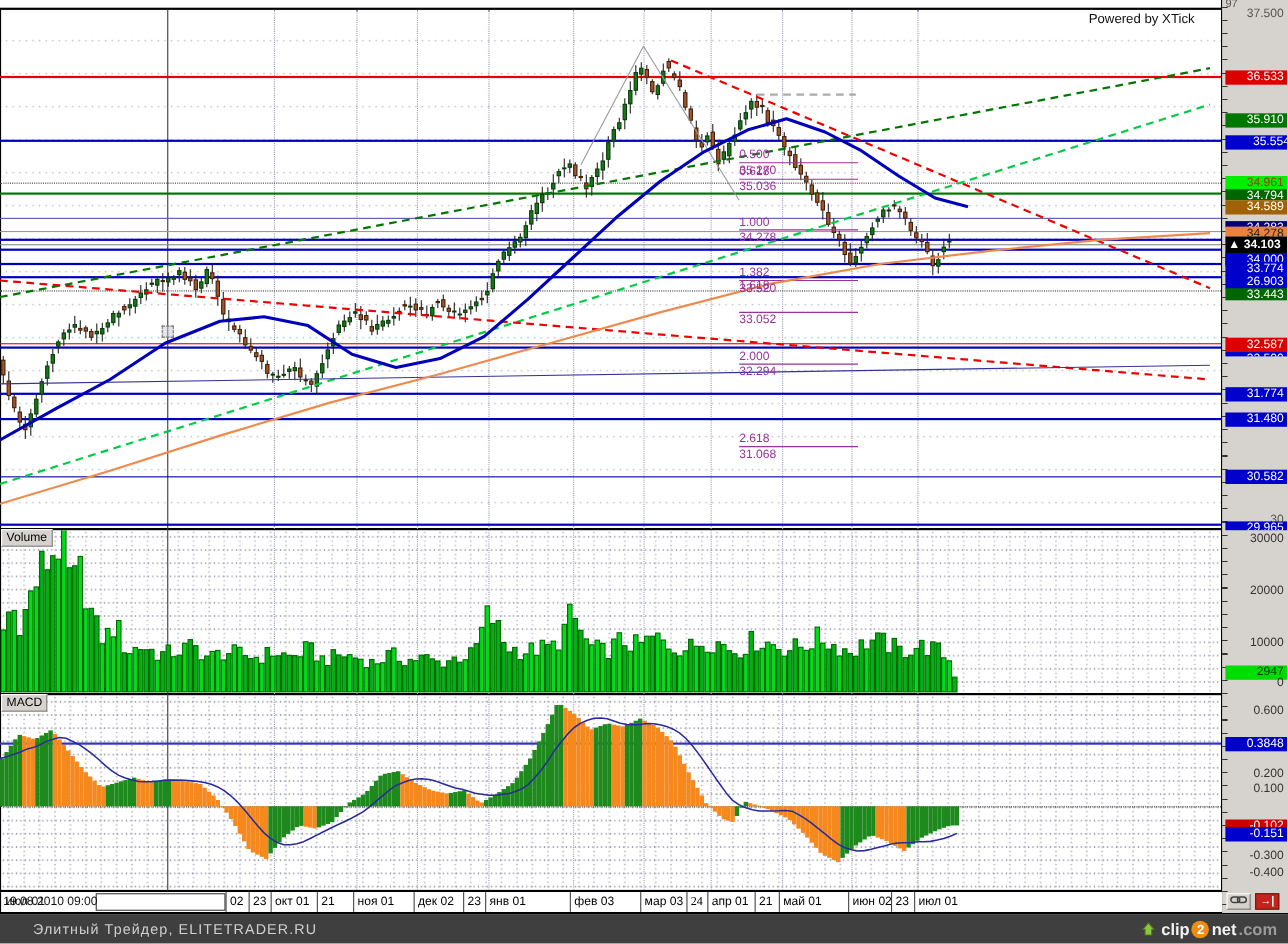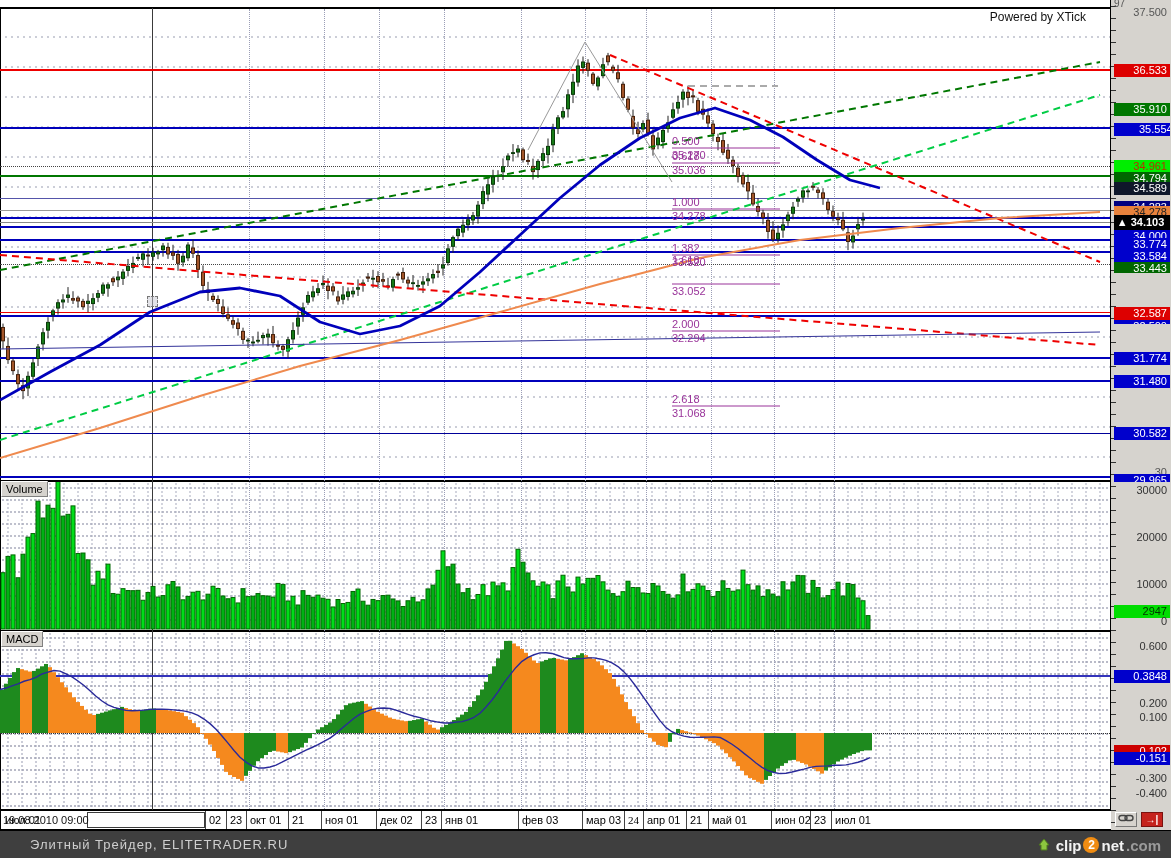--- a/index.html
+++ b/index.html
@@ -63,27 +63,27 @@
   <div class="sep" style="top:829px;"></div>
 
   <div class="scale">
     <div class="scale-ticks"></div>
   <div class="badge" style="top: 6px; height: 13px; color: rgb(85, 85, 85);">37.500</div>
       <div class="badge" style="top: 64px; height: 13px; background: rgb(221, 0, 0); color: rgb(255, 255, 255);">36.533</div>
       <div class="badge" style="top: 103px; height: 13px; background: rgb(0, 119, 0); color: rgb(255, 255, 255);">35.910</div>
       <div class="badge" style="top: 123px; height: 13px; background: rgb(0, 0, 204); color: rgb(255, 255, 255); padding-left: 25px;">35.554</div>
       <div class="badge" style="top: 160px; height: 13px; background: rgb(0, 238, 0); color: rgb(180, 49, 0);">34.961</div>
       <div class="badge" style="top: 172px; height: 10px; background: rgb(0, 102, 0); color: rgb(255, 255, 255);">34.794</div>
-      <div class="badge" style="top: 182px; height: 13px; background: #0f172a; color: rgb(255, 255, 255);">34.589</div>
+      <div class="badge" style="top: 182px; height: 13px; background: #a16207; color: rgb(255, 255, 255);">34.589</div>
       <div class="badge" style="top: 201px; height: 6px; background: rgb(0, 0, 128); color: rgb(255, 255, 255);">34.283</div>
       <div class="badge" style="top: 206px; height: 9px; background: rgb(232, 130, 60); color: rgb(34, 34, 34);">34.278</div>
       <div class="badge" style="top: 215px; height: 27px; background: rgb(0, 0, 0); color: rgb(255, 255, 255); font-weight: bold; text-align: center; line-height: 15px;">▲ 34.103</div>
       <div class="badge" style="top: 230px; height: 9px; background: rgb(0, 0, 204); color: rgb(255, 255, 255);">34.000</div>
       <div class="badge" style="top: 238px; height: 13px; background: rgb(0, 0, 204); color: rgb(255, 255, 255);">33.774</div>
-      <div class="badge" style="top: 250px; height: 13px; background: rgb(0, 0, 204); color: rgb(255, 255, 255);">33.584</div>
+      <div class="badge" style="top: 250px; height: 13px; background: rgb(0, 0, 204); color: rgb(255, 255, 255);">26.903</div>
       <div class="badge" style="top: 262px; height: 11px; background: rgb(0, 102, 0); color: rgb(255, 255, 255);">33.443</div>
       <div class="badge" style="top: 307px; height: 13px; background: rgb(221, 0, 0); color: rgb(255, 255, 255);">32.587</div>
       <div class="badge" style="top: 320px; height: 4px; background: rgb(0, 0, 204); color: rgb(255, 255, 255);">32.500</div>
       <div class="badge" style="top: 352px; height: 13px; background: rgb(0, 0, 204); color: rgb(255, 255, 255);">31.774</div>
       <div class="badge" style="top: 375px; height: 13px; background: rgb(0, 0, 204); color: rgb(255, 255, 255);">31.480</div>
       <div class="badge" style="top: 427px; height: 13px; background: rgb(0, 0, 204); color: rgb(255, 255, 255);">30.582</div>
       <div class="badge" style="top: 466px; height: 13px; color: rgb(85, 85, 85);">30</div>
       <div class="badge" style="top: 474px; height: 8px; background: rgb(0, 0, 204); color: rgb(255, 255, 255);">29.965</div>
       <div class="badge" style="top: 484px; height: 13px; color: rgb(51, 51, 51);">30000</div>
       <div class="badge" style="top: 531px; height: 13px; color: rgb(51, 51, 51);">20000</div>

